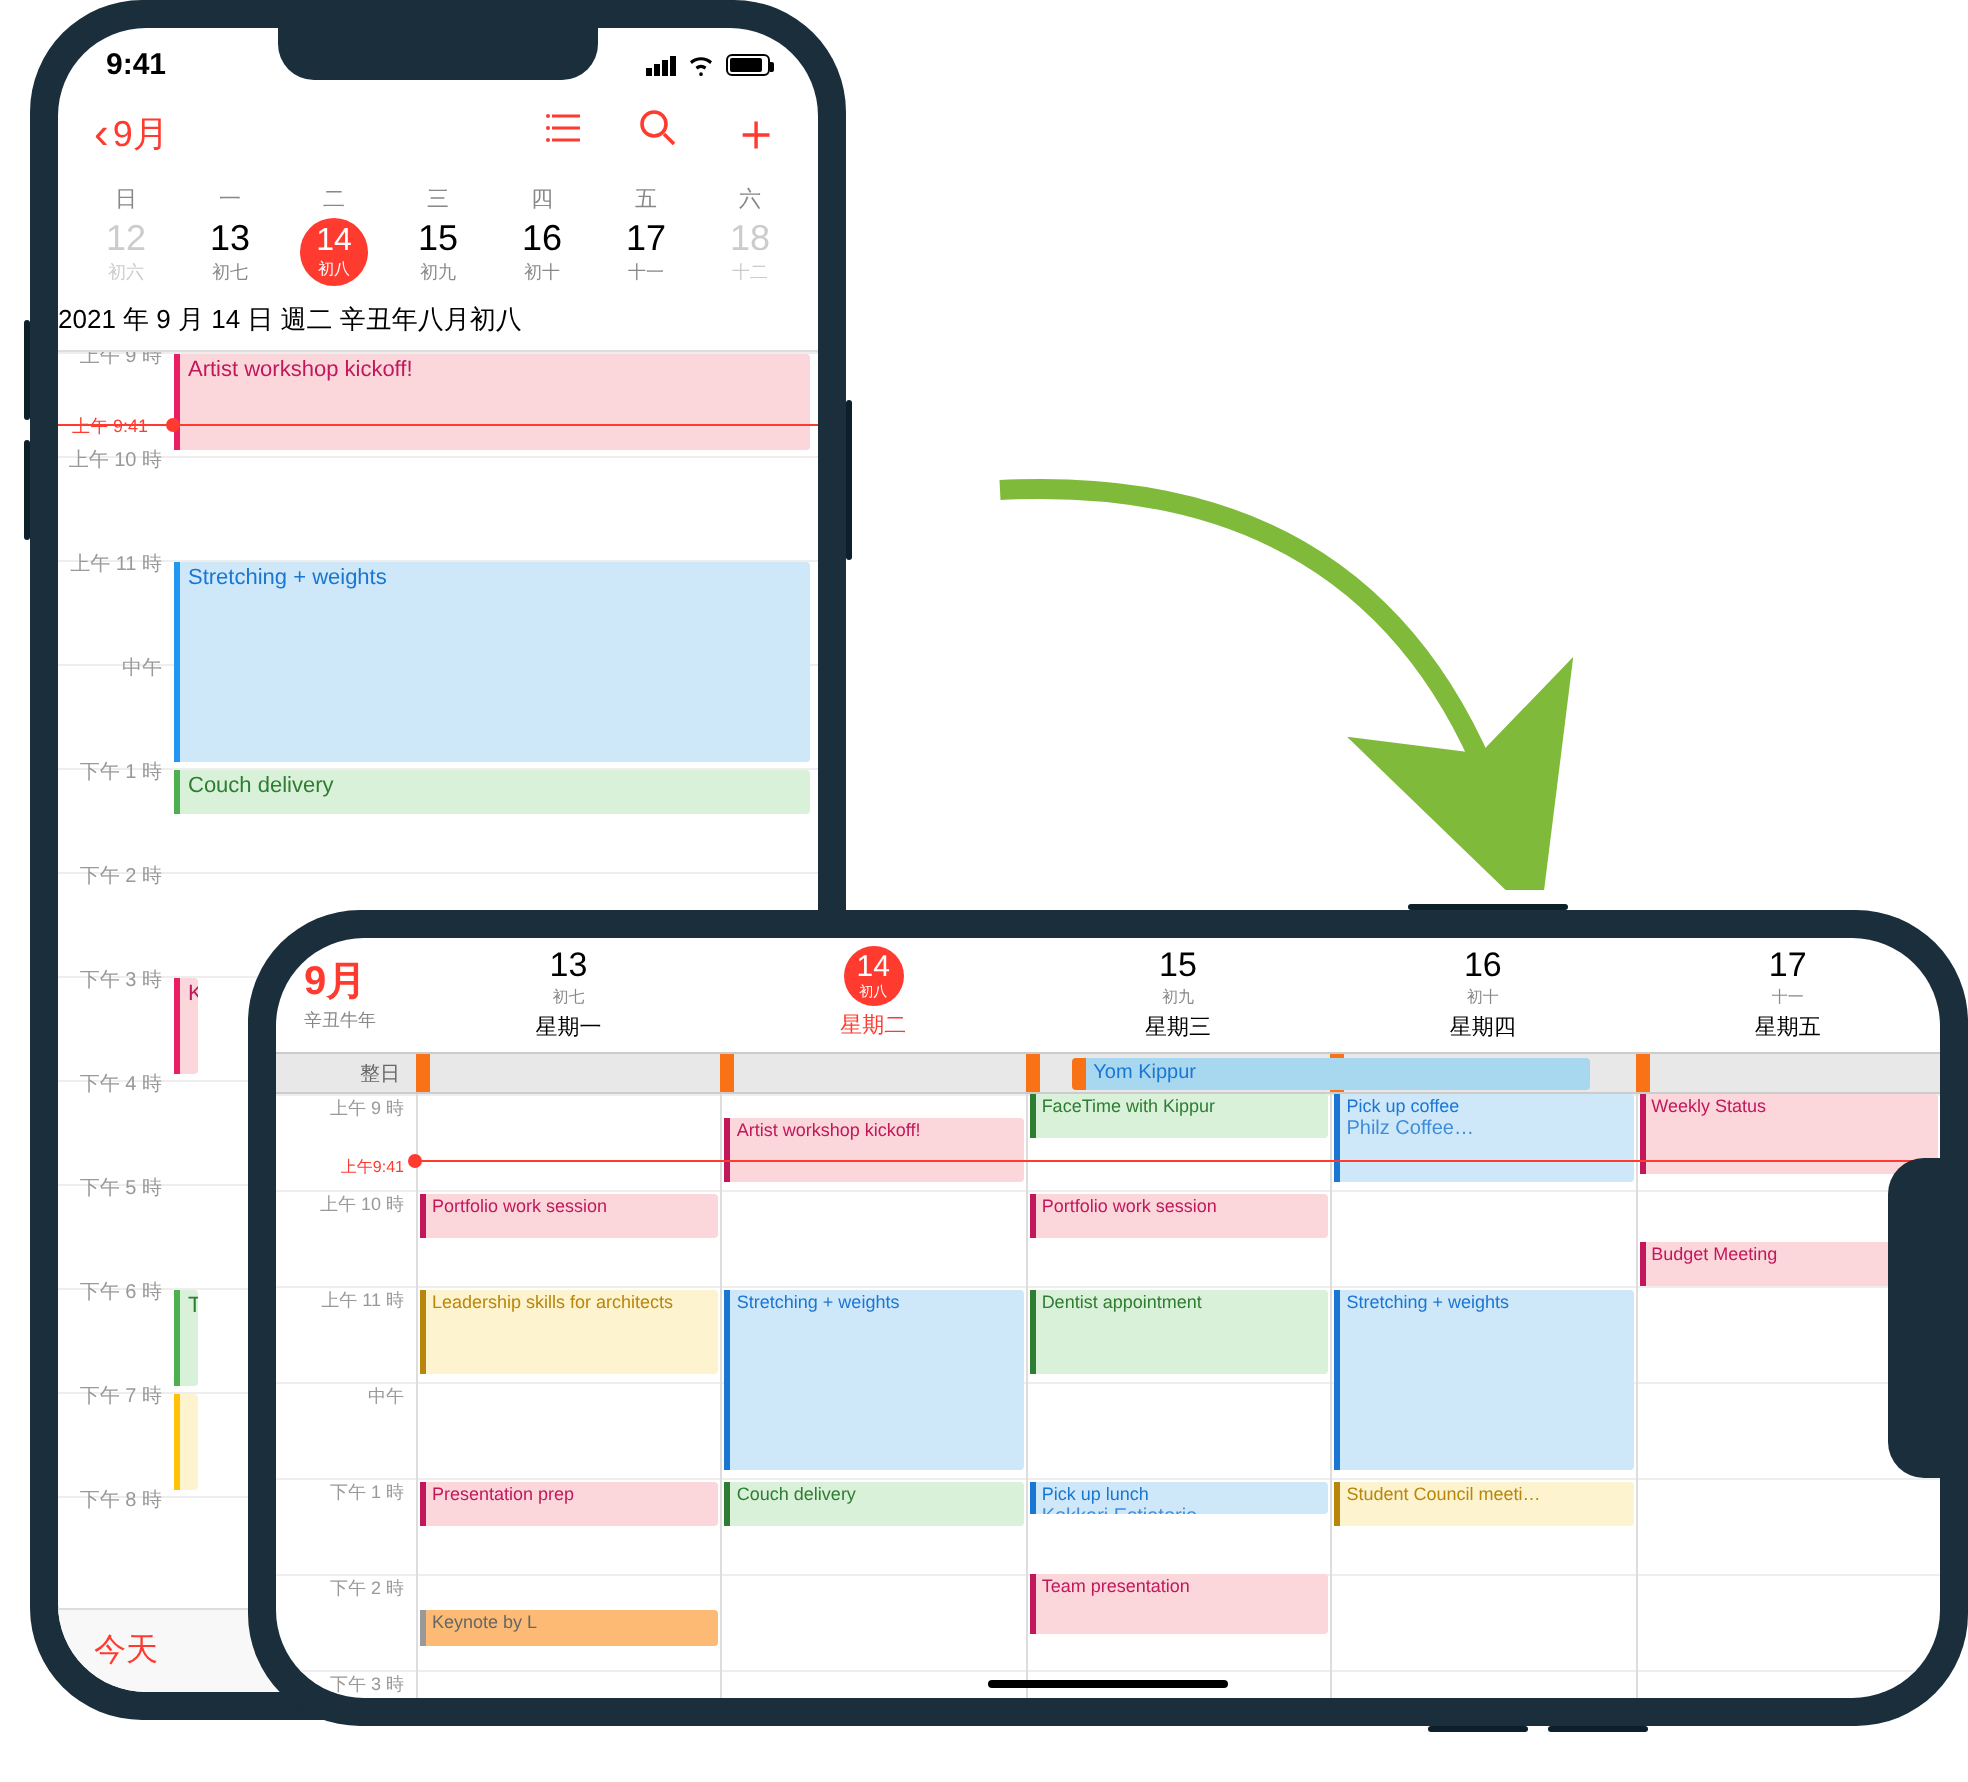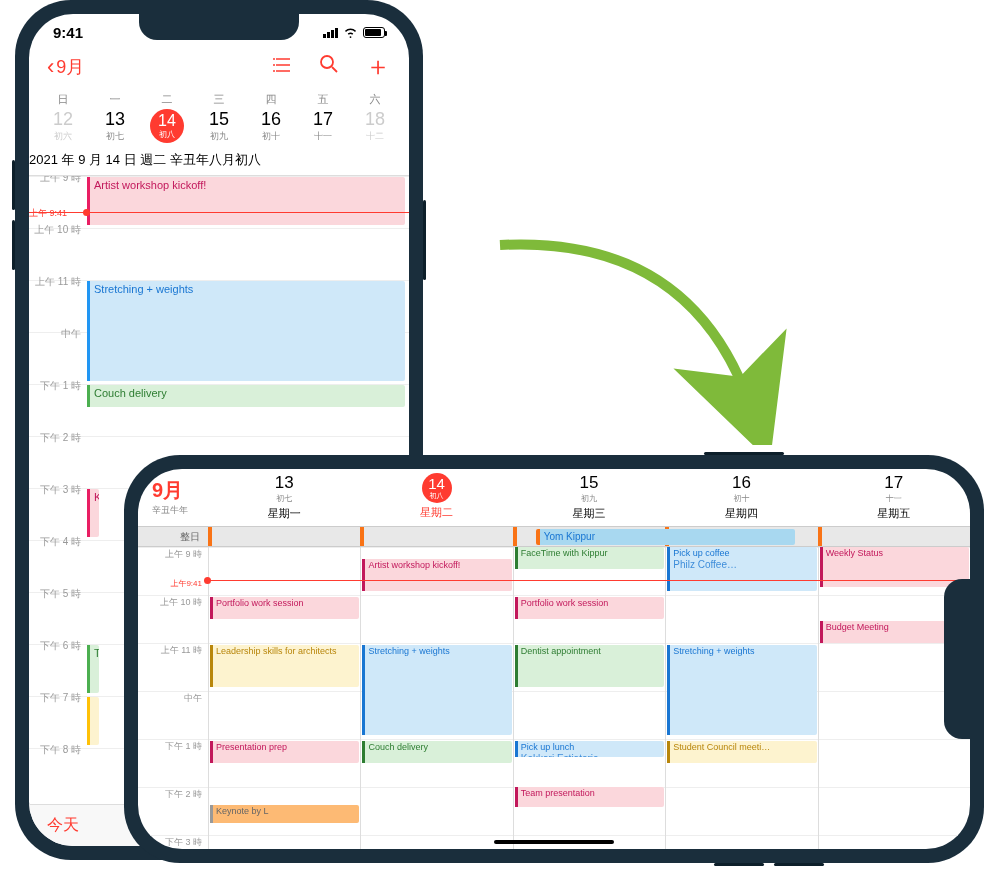--- a/index.html
+++ b/index.html
@@ -43,21 +43,21 @@
 .hour-row{display:flex;border-top:1px solid #eee;height:52px}
 .hour-label{width:58px;text-align:right;padding-right:6px;color:#999;font-size:10px;margin-top:-6px}
 .hour-body{flex:1;position:relative}
 .event{position:absolute;left:0;right:4px;border-left:3px solid;padding:2px 4px;font-size:11px;overflow:hidden;border-radius:0 2px 2px 0}
 .ev-pink{background:#fbd7dc;border-color:#e91e63;color:#c2185b}
 .ev-blue{background:#cfe8f9;border-color:#2196f3;color:#1976d2}
 .ev-green{background:#d9f0d9;border-color:#4caf50;color:#2e7d32}
 .ev-yellow{background:#fdf3cf;border-color:#ffc107;color:#b8860b}
 .now-line{position:absolute;left:0;right:0;height:1px;background:#ff3b30;z-index:5}
 .now-line::before{content:"";position:absolute;left:54px;top:-3px;width:7px;height:7px;background:#ff3b30;border-radius:50%}
-.now-label{position:absolute;left:0;width:56px;text-align:left;font-size:9px;color:#ff3b30;padding-right:4px;margin-top:-5px}
+.now-label{position:absolute;left:0;width:56px;text-align:center;font-size:9px;color:#ff3b30;padding-right:4px;margin-top:-5px}
 .today-btn{position:absolute;bottom:0;left:0;right:0;padding:10px 18px;color:#ff3b30;font-size:16px;background:rgba(248,248,248,.95);border-top:1px solid #ddd}
 
 
 .phone-landscape{position:absolute;left:124px;top:455px;width:860px;height:408px;border-radius:56px;background:#1a2e3c;padding:14px;z-index:10}
 .phone-landscape .screen{width:100%;height:100%;background:#fff;border-radius:44px;overflow:hidden;position:relative;font-size:11px}
 .notch-l{position:absolute;right:0;top:50%;transform:translateY(-50%);width:26px;height:160px;background:#1a2e3c;border-radius:18px 0 0 18px;z-index:50}
 .btn-side{position:absolute;background:#0d1f2a;border-radius:2px}
 .phone-portrait .pwr{right:-3px;top:200px;width:3px;height:80px}
 .phone-portrait .vol1{left:-3px;top:160px;width:3px;height:50px}
 .phone-portrait .vol2{left:-3px;top:220px;width:3px;height:50px}
@@ -74,21 +74,21 @@
 .land-day .l{font-size:8px;color:#888}
 .land-day .w{font-size:11px;margin-top:2px}
 .land-day.sel .circ{width:30px;height:30px;background:#ff3b30;border-radius:50%;display:inline-flex;flex-direction:column;align-items:center;justify-content:center;color:#fff}
 .land-day.sel .n{font-size:15px;line-height:1}
 .land-day.sel .l{color:#fff;font-size:7px}
 .land-day.sel .w{color:#ff3b30}
 
 .allday-row{display:flex;background:#e8e8e8;border-bottom:1px solid #ccc;height:20px;font-size:10px}
 .allday-label{width:70px;text-align:right;padding:3px 8px 0 0;color:#666}
 .allday-cells{flex:1;display:flex;position:relative}
-.allday-cells>div{flex:1;border-left:4px solid #f97316}
+.allday-cells>div{flex:1;border-left:7px solid #f97316}
 .allday-ev{position:absolute;background:#a8d8f0;color:#1976d2;padding:2px 4px;border-radius:2px;font-size:10px;height:16px;top:2px}
 
 .land-grid{position:relative;display:flex;height:calc(100% - 78px)}
 .land-hours{width:70px}
 .land-hour{height:48px;text-align:right;padding-right:6px;color:#999;font-size:9px;border-top:1px solid #eee}
 .land-cols{flex:1;display:flex;position:relative}
 .land-col{flex:1;border-left:1px solid #ddd;position:relative}
 .land-col .hour-line{height:48px;border-top:1px solid #eee}
 .lev{position:absolute;left:1px;right:1px;border-left:3px solid;padding:1px 3px;font-size:9px;overflow:hidden;border-radius:0 2px 2px 0;line-height:1.2}
 .lev small{display:block;font-size:10px;opacity:.8}
@@ -365,21 +365,21 @@
             <div class="hour-line"></div>
             <div class="hour-line"></div>
             <div class="hour-line"></div>
             <div class="hour-line"></div>
             <div class="hour-line"></div>
             <div class="hour-line"></div>
           <div class="lev ev-green" style="top:0;height:22px">FaceTime with Kippur</div>
           <div class="lev ev-pink" style="top:50px;height:22px">Portfolio work session</div>
           <div class="lev ev-green" style="top:98px;height:42px">Dentist appointment</div>
           <div class="lev ev-blue" style="top:194px;height:16px"><span>Pick up lunch</span><small>Kokkari Estiatorio…</small></div>
-          <div class="lev ev-pink" style="top:240px;height:20px">Team presentation</div>
+          <div class="lev ev-pink" style="top:240px;height:30px">Team presentation</div>
         </div>
 
         <div class="land-col">
           <div class="hour-line"></div>
             <div class="hour-line"></div>
             <div class="hour-line"></div>
             <div class="hour-line"></div>
             <div class="hour-line"></div>
             <div class="hour-line"></div>
             <div class="hour-line"></div>

